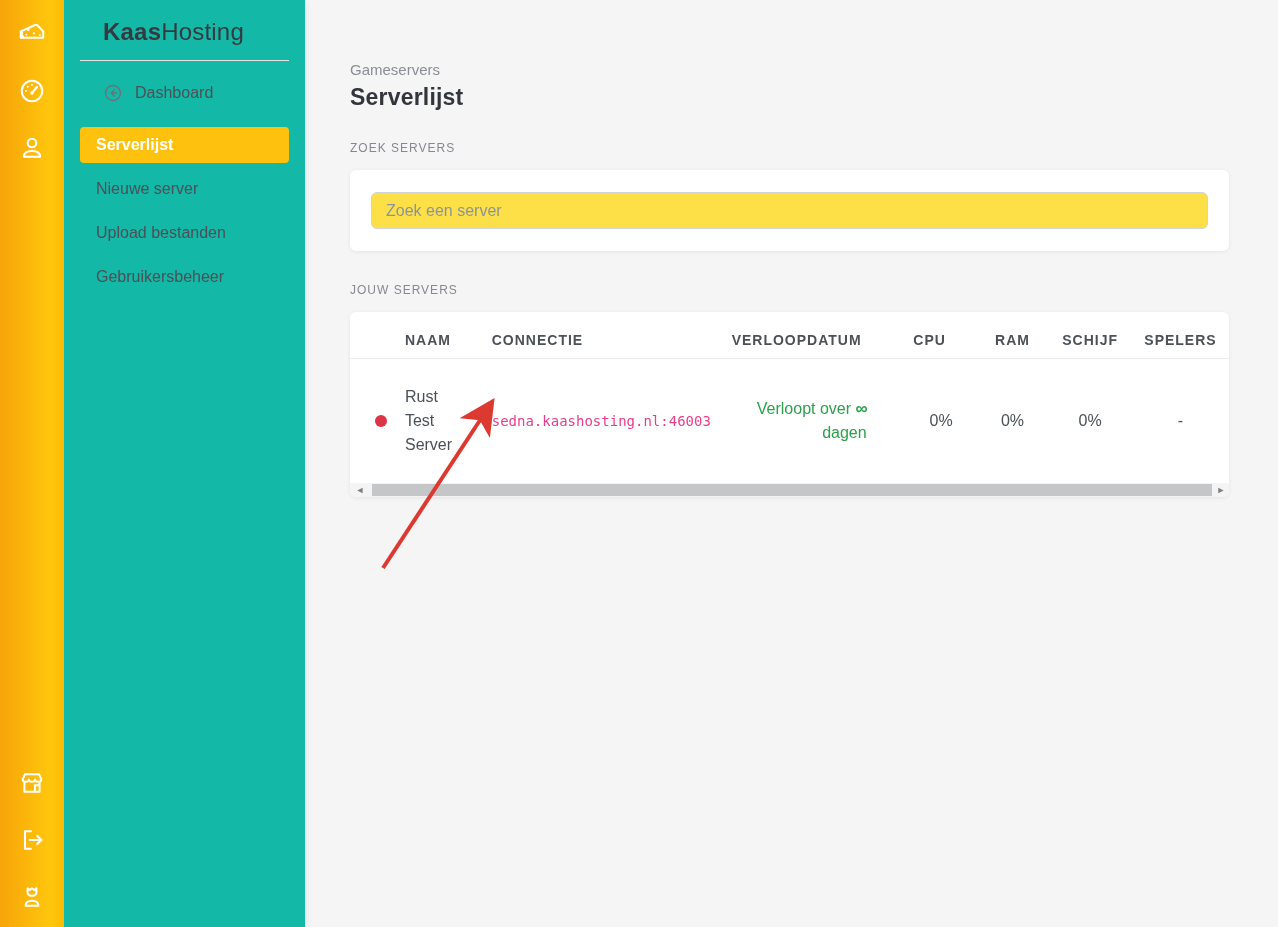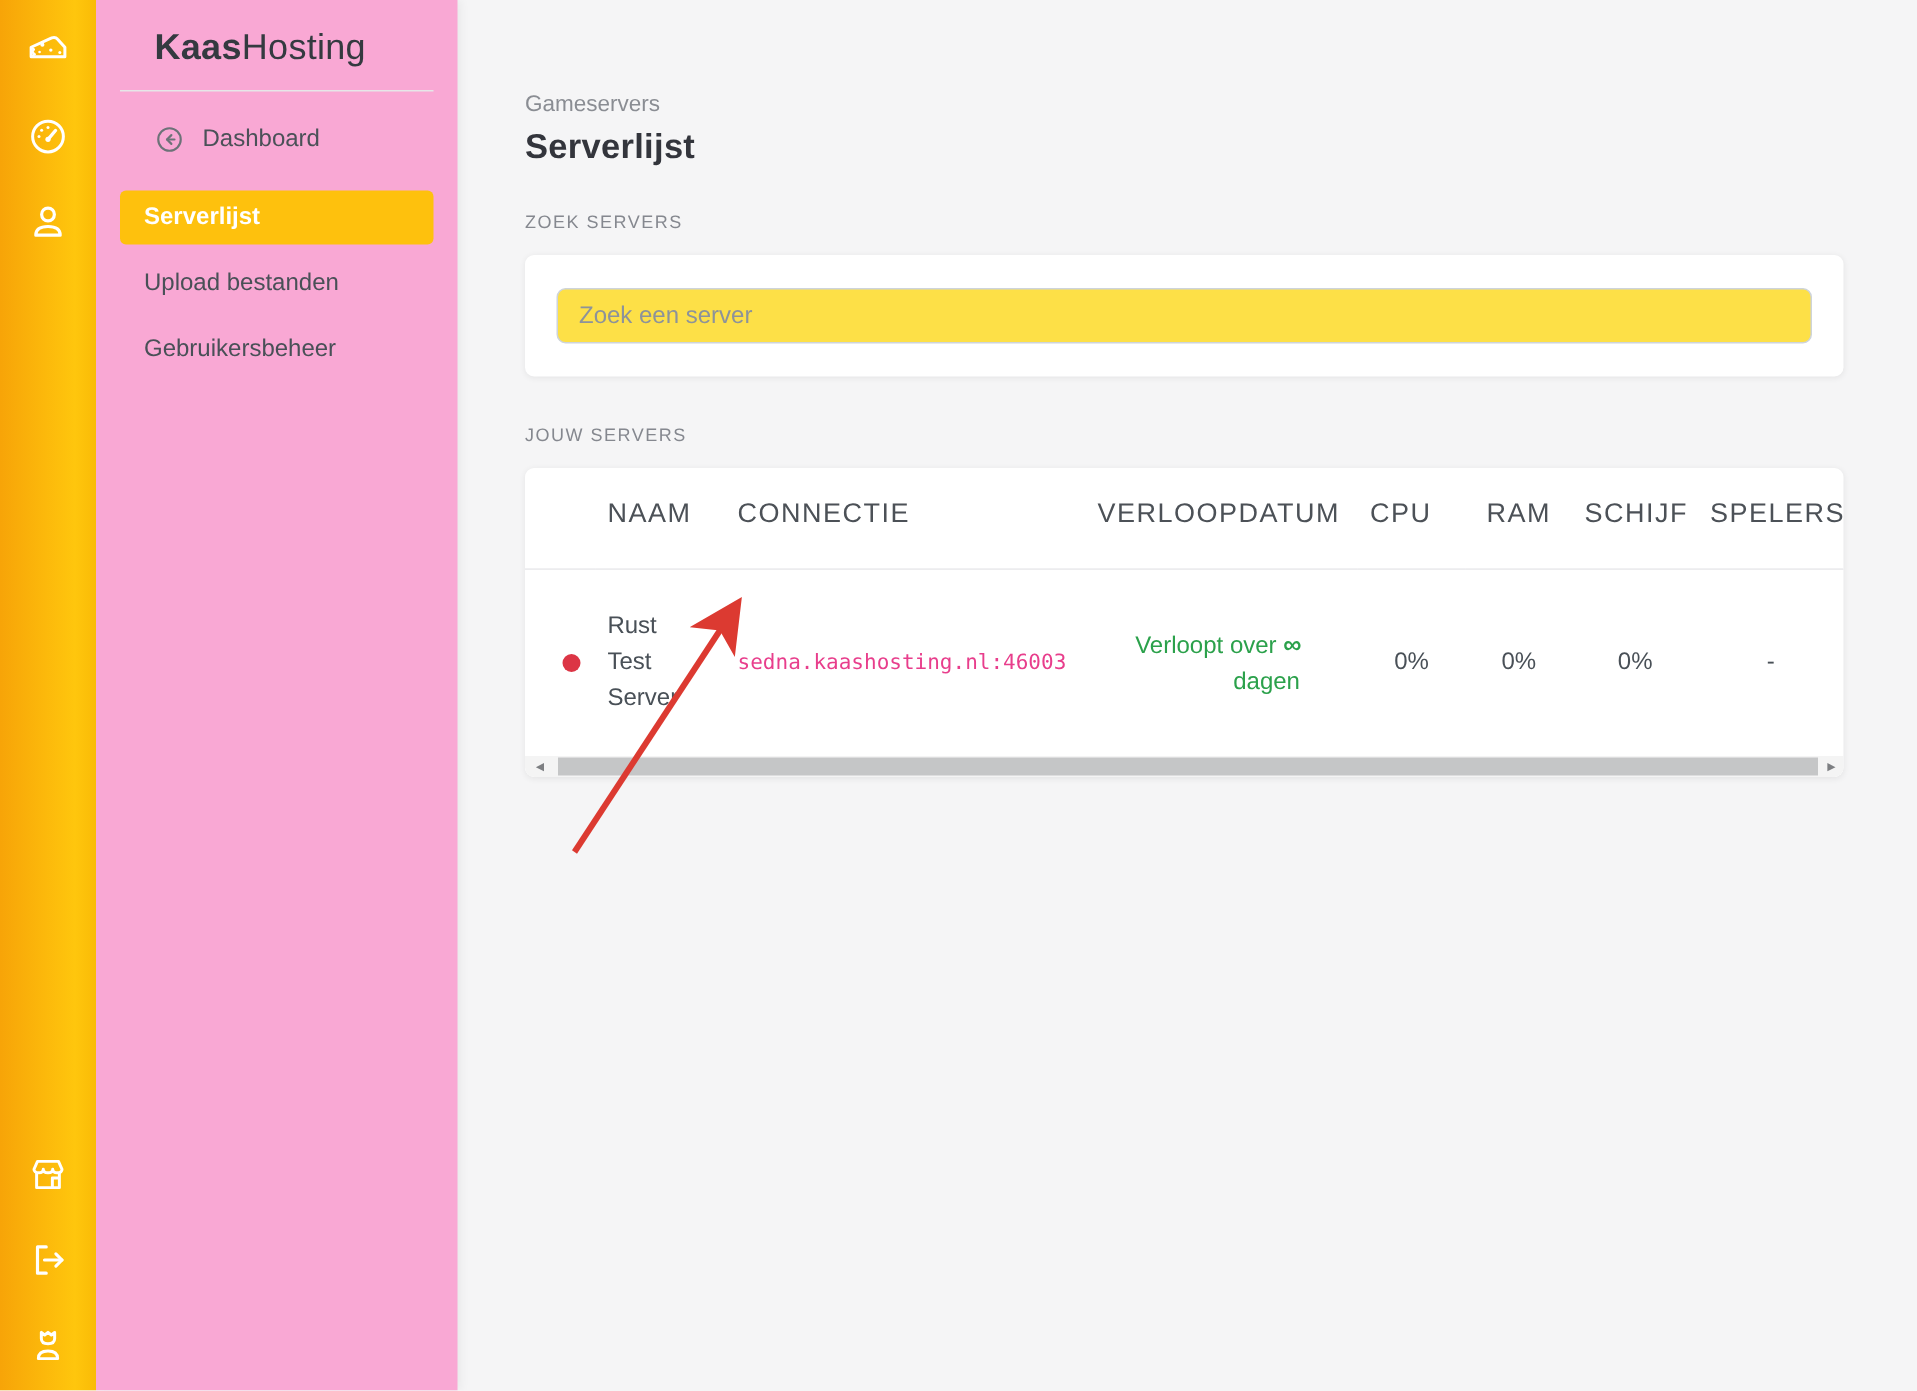--- a/index.html
+++ b/index.html
@@ -19,21 +19,21 @@
     background:linear-gradient(90deg,#f7a408 0%, #ffc60d 78%, #f9bb06 100%);
     display:flex; flex-direction:column; justify-content:space-between;
     padding:18px 0 14px 0; z-index:3;
   }
   .rail-group { display:flex; flex-direction:column; align-items:center; gap:25px; }
   .rail-icon { width:32px; height:32px; display:flex; align-items:center; justify-content:center; cursor:pointer; }
   .rail-icon svg { display:block; }
 
   
   .sidebar {
-    width:241px; flex:0 0 241px; background:#f9a8d4; z-index:2;
+    width:241px; flex:0 0 241px; background:#14b8a6; z-index:2;
     box-shadow:2px 0 6px rgba(0,0,0,0.05);
     padding:14px 16px 0 16px;
   }
   .logo { font-size:24px; color:#343a40; padding:4px 0 14px 23px; letter-spacing:0.2px; }
   .logo .bold { font-weight:700; }
   .logo .light { font-weight:400; }
   .sidebar-divider { border:none; border-top:1px solid #e6e6e8; margin:0 0 22px 0; }
   .back-link {
     display:flex; align-items:center; gap:12px; padding:0 0 0 23px;
     font-size:16px; color:#4b5158; cursor:pointer; margin-bottom:24px;
@@ -63,22 +63,22 @@
     width:100%; height:37px; border:1px solid #ced4da; border-radius:6px;
     padding:0 14px; font-size:16px; color:#495057; outline:none;
     font-family:"Liberation Sans", sans-serif; background:#fde047;
   }
   .search-input::placeholder { color:#8d939a; }
 
   
   .table-card { overflow:hidden; position:relative; padding-bottom:14px; }
   table { border-collapse:collapse; width:100%; table-layout:fixed; }
   thead th {
-    font-size:18px; font-weight:400; color:#4c5157; letter-spacing:1px;
-    text-align:left; padding:20px 8px 26px 8px; border-bottom:1px solid #ececee;
+    font-size:14px; font-weight:700; color:#4c5157; letter-spacing:1px;
+    text-align:left; padding:20px 8px 10px 8px; border-bottom:1px solid #ececee;
     white-space:nowrap;
   }
   th.c-dot   { width:46px; }
   th.c-naam  { width:85px; }
   th.c-conn  { width:235px; }
   th.c-verl  { width:178px; }
   th.c-cpu   { width:70px;  }
   th.c-ram   { width:70px;  text-align:center; }
   th.c-schijf{ width:82px;  text-align:center; }
   th.c-spel  { width:95px;  text-align:center; }
@@ -173,20 +173,21 @@
     <span class="circ">
       <svg width="20" height="20" viewBox="0 0 24 24" fill="none" stroke="#6d7278" stroke-width="1.7" stroke-linecap="round" stroke-linejoin="round">
         <circle cx="12" cy="12" r="9"></circle>
         <path d="M13.5 8.5 L10 12 L13.5 15.5"></path>
         <path d="M10 12 L16 12"></path>
       </svg>
     </span>
     <span>Dashboard</span>
   </div>
   <div class="nav-item active">Serverlijst</div>
+  <div class="nav-item">Nieuwe server</div>
   <div class="nav-item">Upload bestanden</div>
   <div class="nav-item">Gebruikersbeheer</div>
 </aside>
 
 <main class="main">
   <div class="breadcrumb">Gameservers</div>
   <h1 class="page-title">Serverlijst</h1>
 
   <div class="section-label">ZOEK SERVERS</div>
   <div class="card search-card">

